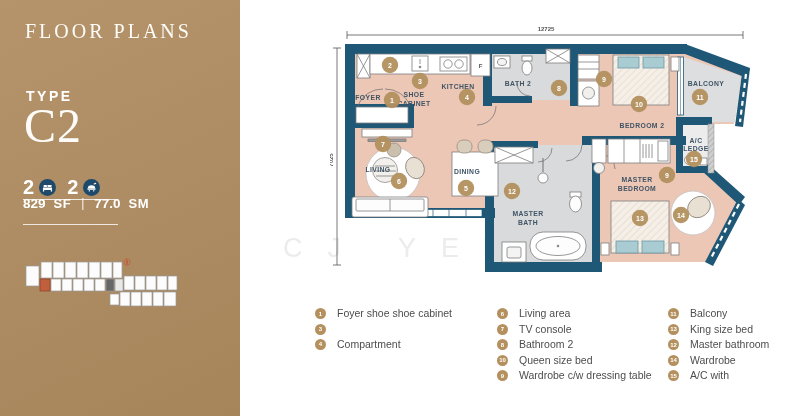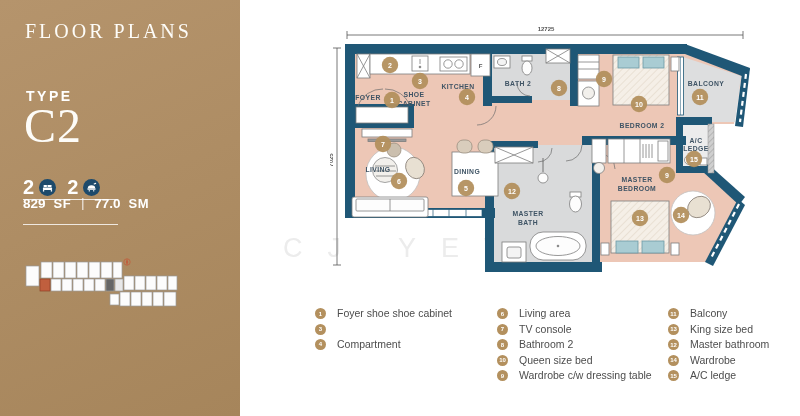--- a/index.html
+++ b/index.html
@@ -437,16 +437,16 @@
     <div class="legend-item">
         <span class="dot">12</span>
         <span class="lbl">Master bathroom</span>
       </div>
     <div class="legend-item">
         <span class="dot">14</span>
         <span class="lbl">Wardrobe</span>
       </div>
     <div class="legend-item">
         <span class="dot">15</span>
-        <span class="lbl">A/C ledge</span>
+        <span class="lbl">A/C with</span>
       </div>
   </div>
 </div>
 
 </body></html>

